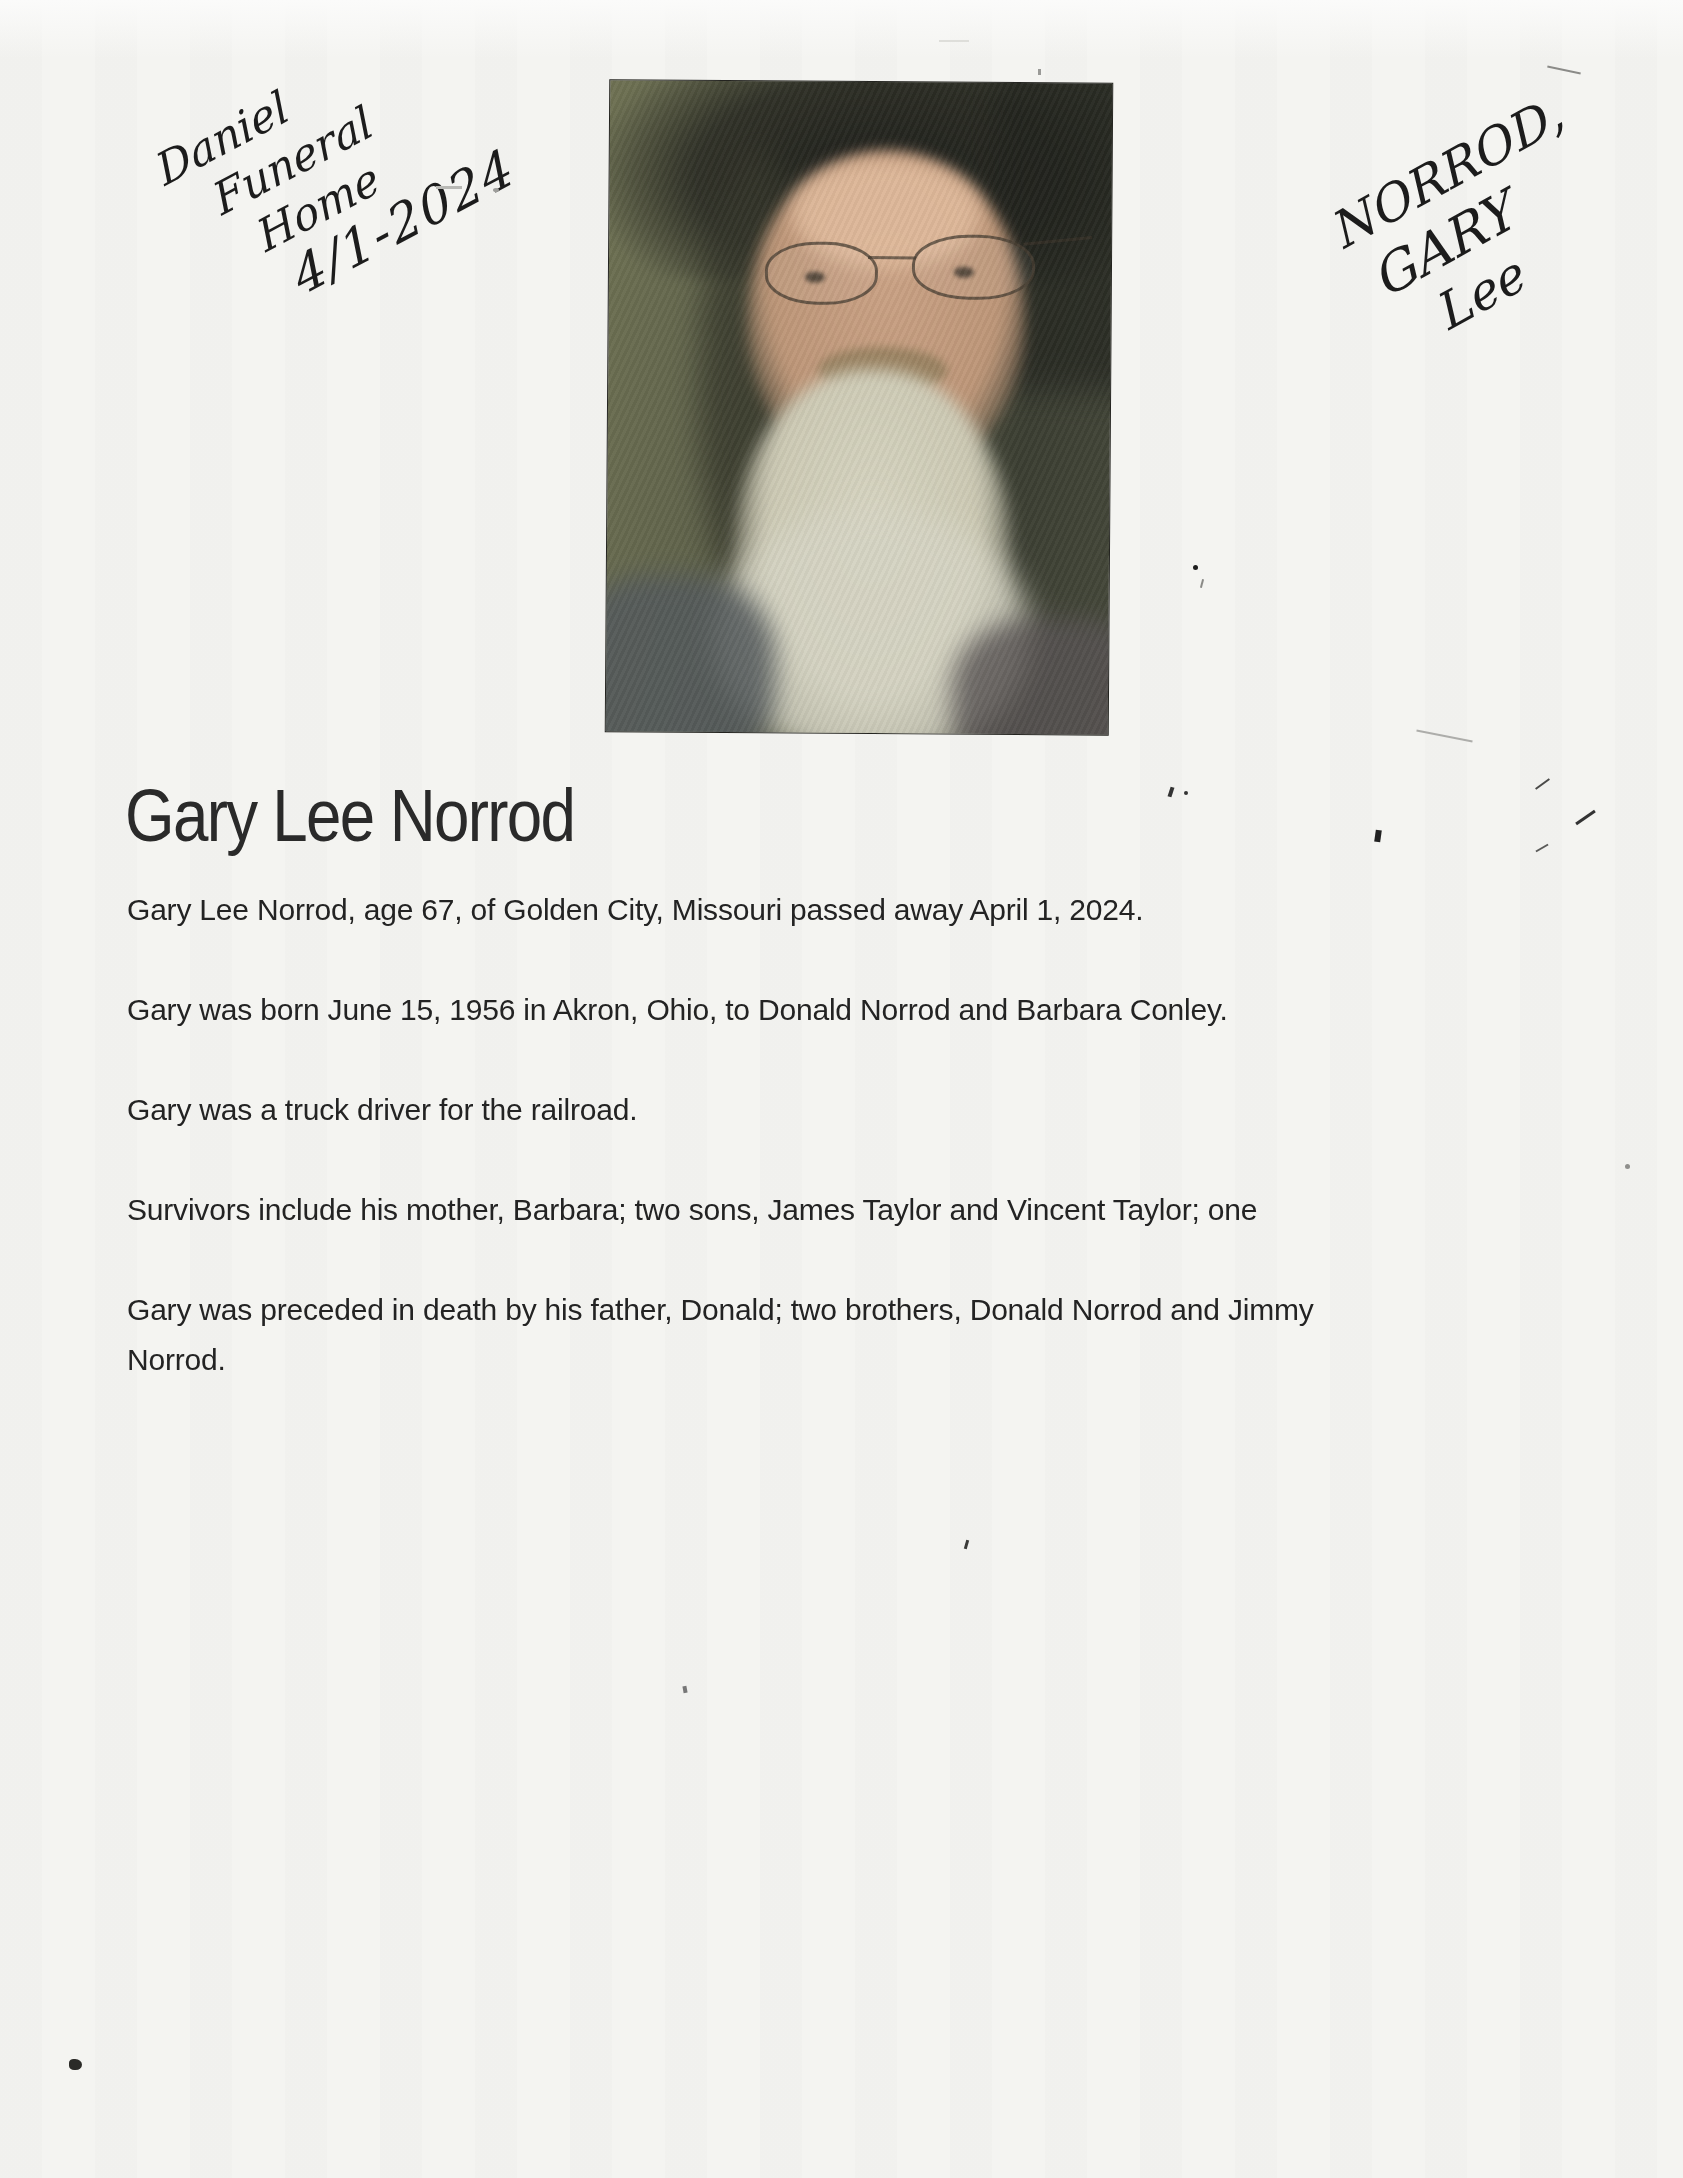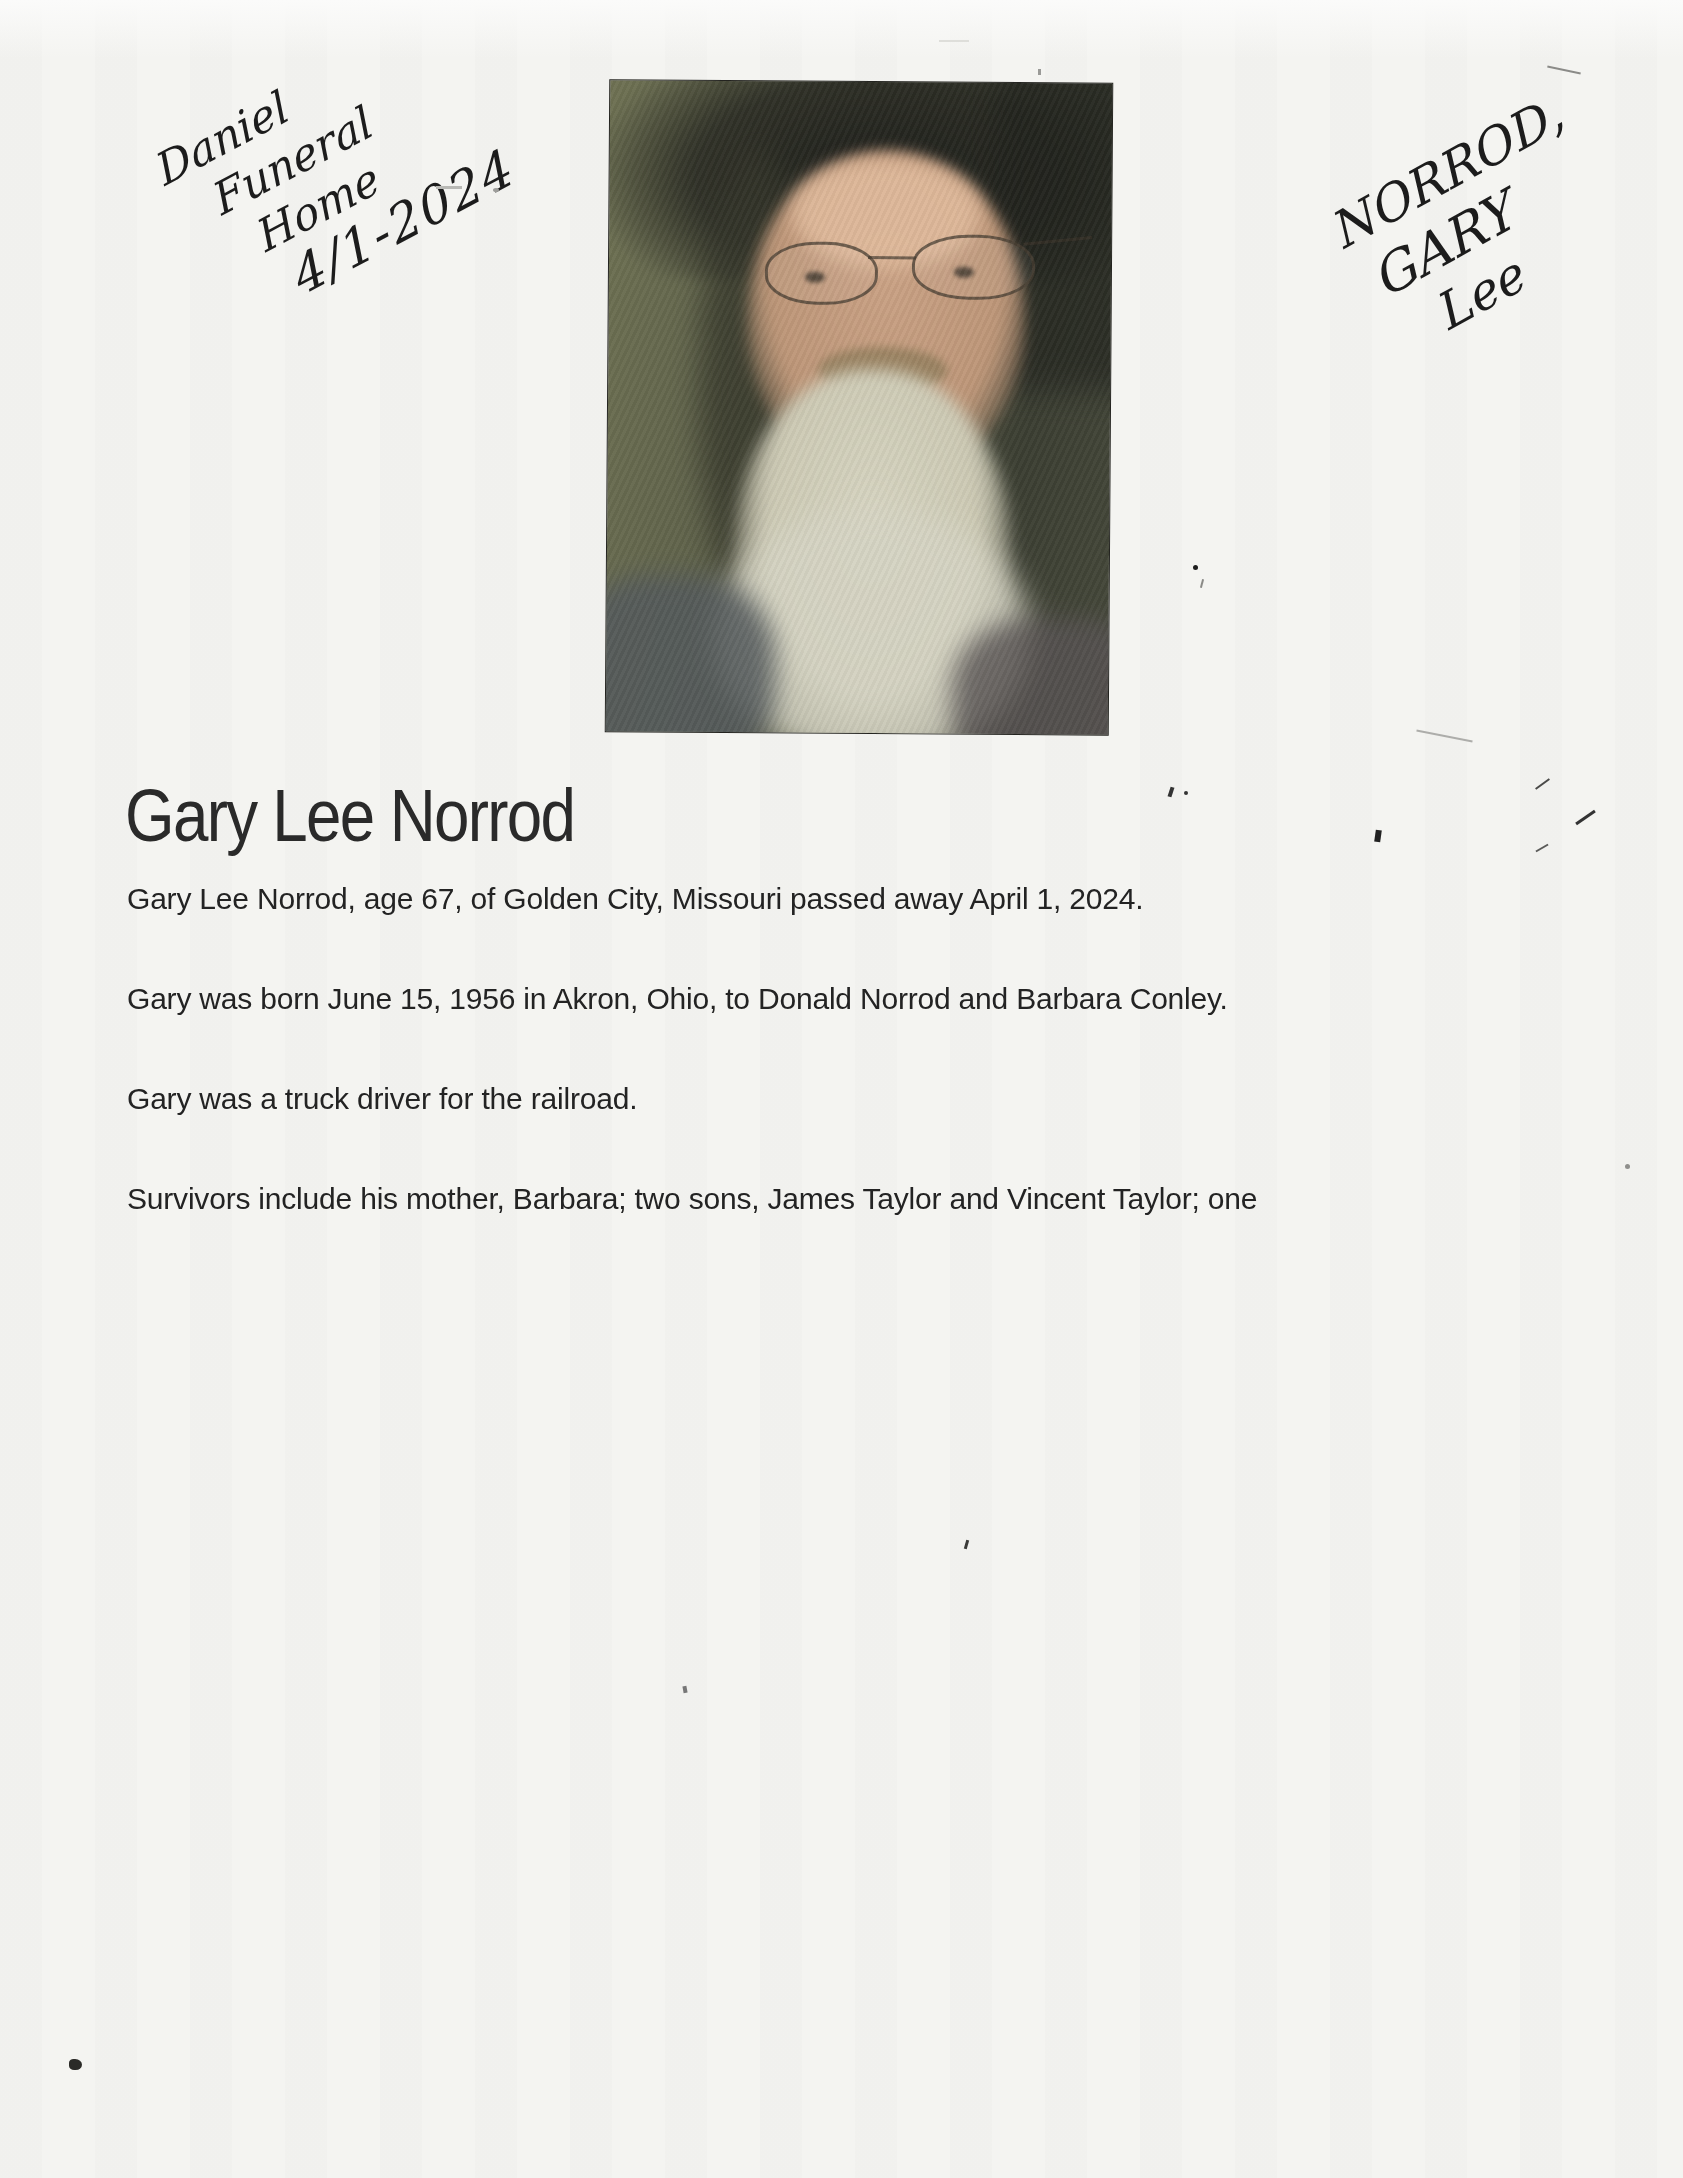--- a/index.html
+++ b/index.html
@@ -93,21 +93,21 @@
     letter-spacing:-2px;
     transform:scaleX(0.85);transform-origin:left top;
     white-space:nowrap;
   }
   .obit-body{
     position:absolute;left:127px;top:874px;width:1505px;
     color:var(--c-ink,#232323);
     font-size:30px;
     letter-spacing:-0.2px;
   }
-  .obit-body p{margin:0 0 50px 0;padding:0;}
+  .obit-body p{margin:11px 0 50px 0;padding:0;}
   .obit-body .line{display:block;height:50px;line-height:50px;white-space:nowrap;}
 
   
   .speck{position:absolute;background:#333;}
 </style>
 </head>
 <body>
 
 <div class="page">
 
@@ -153,20 +153,24 @@
     </p>
     <p>
       <span class="line">Gary was born June 15, 1956 in Akron, Ohio, to Donald Norrod and Barbara Conley.</span>
     </p>
     <p>
       <span class="line">Gary was a truck driver for the railroad.</span>
     </p>
     <p>
       <span class="line">Survivors include his mother, Barbara; two sons, James Taylor and Vincent Taylor; one</span>
     </p>
+    <p>
+      <span class="line">Gary was preceded in death by his father, Donald; two brothers, Donald Norrod and Jimmy</span>
+      <span class="line">Norrod.</span>
+    </p>
   </div>
 
   <div class="speck" style="left:69px;top:2059px;width:13px;height:11px;background:#2b2b28;border-radius:40% 60% 55% 45%;"></div>
   <div class="speck" style="left:1169px;top:787px;width:4px;height:10px;transform:rotate(18deg);"></div>
   <div class="speck" style="left:1184px;top:791px;width:4px;height:4px;border-radius:50%;"></div>
   <div class="speck" style="left:1375px;top:830px;width:6px;height:12px;transform:rotate(8deg);background:#222;"></div>
   <div class="speck" style="left:1416px;top:735px;width:57px;height:2px;transform:rotate(11deg);background:#adadaa;"></div>
   <div class="speck" style="left:1534px;top:783px;width:17px;height:2px;transform:rotate(-36deg);background:#4a4a48;"></div>
   <div class="speck" style="left:1574px;top:816px;width:23px;height:3px;transform:rotate(-35deg);background:#333;"></div>
   <div class="speck" style="left:1535px;top:847px;width:14px;height:2px;transform:rotate(-30deg);background:#5a5a58;"></div>

